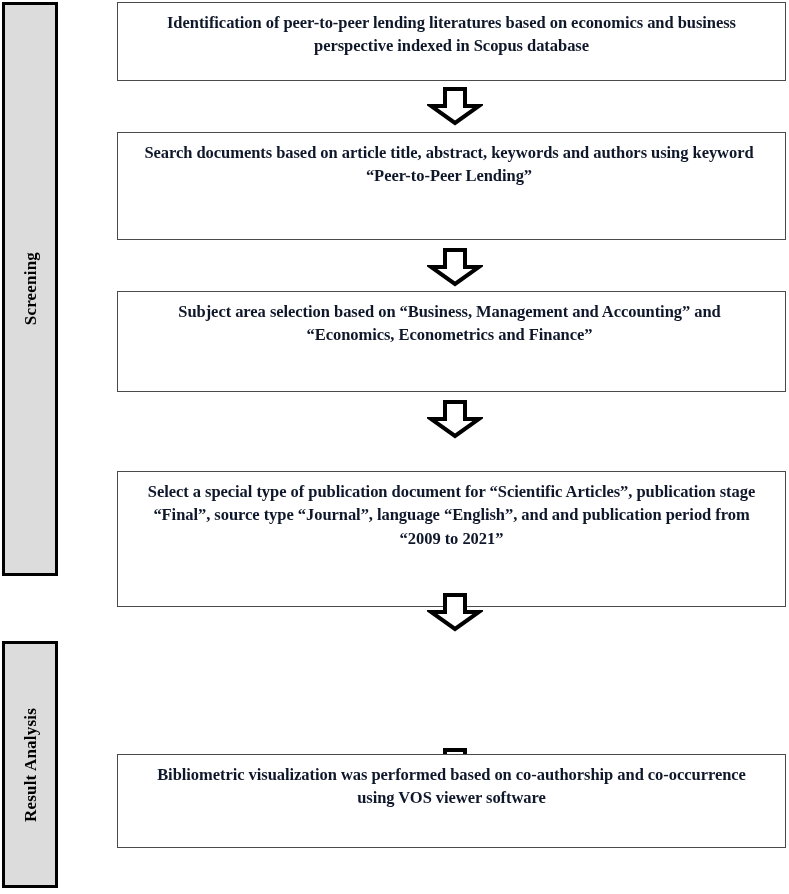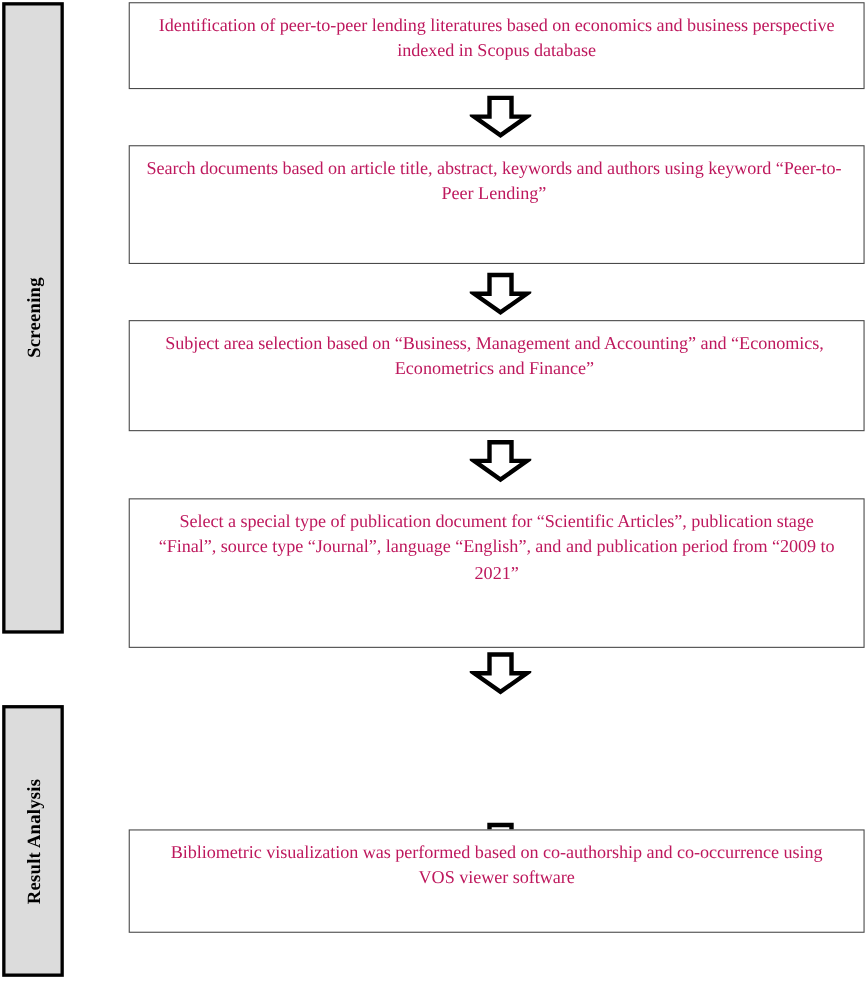--- a/index.html
+++ b/index.html
@@ -66,31 +66,31 @@
     width: 669px;
     background: #ffffff;
     border: 1.5px solid #4a4a4a;
     padding: 8px 20px 0 20px;
     display: block;
   }
   .flow-box-text {
     display: block;
     text-align: center;
     font-family: "Liberation Serif", "DejaVu Serif", serif;
-    font-weight: normal;
+    font-weight: bold;
     font-size: 16.5px;
     line-height: 1.42;
-    color: #be185d;
+    color: #0f172a;
     letter-spacing: -0.05px;
   }
 
   #flow-box-1 { top: 2px;   height: 79px; }
   #flow-box-2 { top: 132px; height: 108px; padding-left: 15px; }
   #flow-box-3 { top: 291px; height: 101px; padding-left: 16px; }
-  #flow-box-4 { top: 453px; height: 136px; }
+  #flow-box-4 { top: 471px; height: 136px; }
   #flow-box-5 { top: 642px; height: 98px; }
   #flow-box-6 { top: 754px; height: 94px; }
 
   
   .flow-arrow {
     position: absolute;
     left: 427px;
     width: 56px;
     height: 40px;
     display: block;

